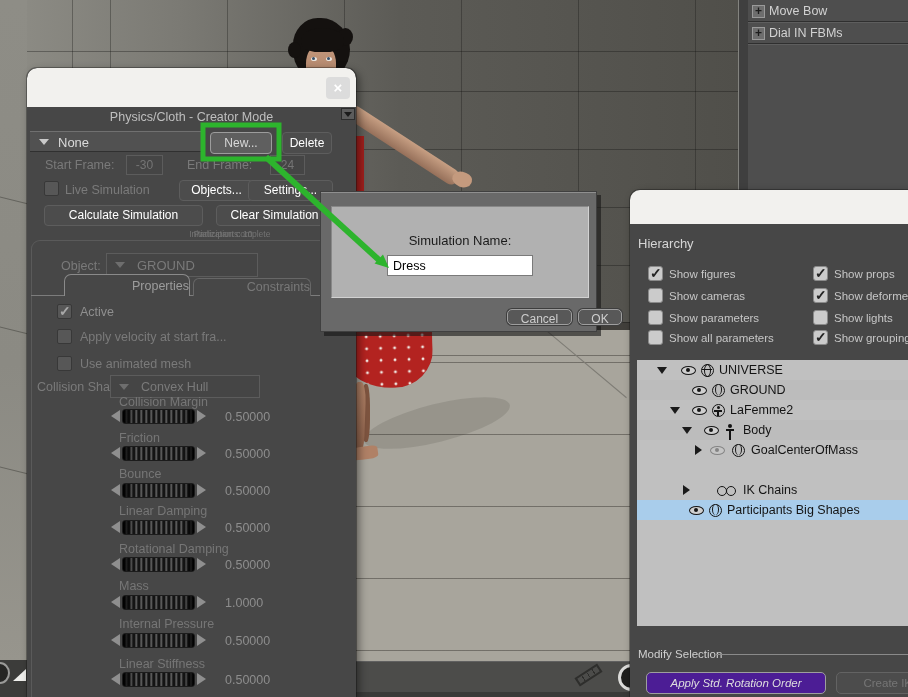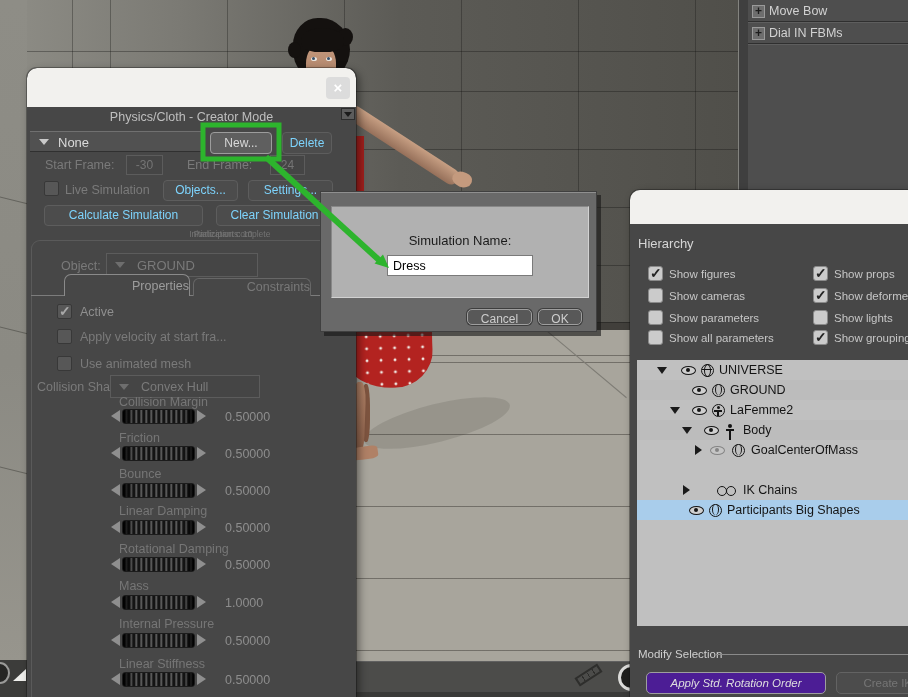--- a/index.html
+++ b/index.html
@@ -70,21 +70,21 @@
     font-size:15px;font-weight:bold;text-align:center;line-height:21px;}
   .pw-title{left:0;top:42px;width:100%;text-align:center;color:#bfbfbf;font-size:12.5px;}
   .menu-box{right:1px;top:40px;width:14px;height:12px;background:#5c5c5c;border:1px solid #2c2c2c;}
   .menu-box i{left:2px;top:3px;width:0;height:0;border-left:4px solid transparent;border-right:4px solid transparent;border-top:5px solid #1b1b1b;}
   .none-dd{left:3px;top:63px;width:172px;height:21px;background:#515151;border-top:1px solid #707070;border-bottom:1px solid #303030;}
   .dda{width:0;height:0;border-left:5px solid transparent;border-right:5px solid transparent;border-top:6px solid #c9c9c9;}
   .dda.dim{border-top-color:#6e6e6e;}
   .none-dd .dda{left:9px;top:7px;}
   .none-label{left:28px;top:3px;color:#dadada;font-size:13px;}
   .btn{background:#5f5f5f;border:1px solid #9c9c9c;border-radius:4px;color:#d8d8d8;font-size:12px;text-align:center;}
-  .btn.dis{background:#4c4c4c;border-color:#5d5d5d;color:#7dd3fc;}
+  .btn.dis{background:#4c4c4c;border-color:#5d5d5d;color:#ffffff;}
   .lab{color:#7a7a7a;font-size:12.5px;white-space:nowrap;}
   .field{background:#454545;border:1px solid #5c5c5c;color:#757575;font-size:12px;text-align:center;}
   .cb{width:15px;height:15px;background:#575757;border:1px solid #383838;border-radius:2px;color:#a8a8a8;}
   .cb.checked::after{content:"\2713";position:absolute;left:1px;top:-2px;font-size:14px;font-weight:bold;}
   .groupbox{left:4px;top:172px;width:330px;height:460px;border:1px solid #5a5a5a;border-bottom:none;border-radius:9px 0 0 0;}
   .tabline{left:4px;top:227px;width:330px;height:1px;background:#7c7c7c;}
   .tab{border:1px solid #8a8a8a;border-bottom:none;background:#474747;text-align:right;font-size:12.5px;z-index:2;}
   .tab.active{left:37px;top:206px;width:126px;height:22px;border-radius:7px 7px 0 0;color:#9c9c9c;line-height:22px;}
   .tab.idle{left:166px;top:210px;width:118px;height:18px;border-radius:6px 6px 0 0;border-color:#676767;color:#787878;line-height:17px;}
   .sl-label{color:#767676;font-size:12.5px;left:92px;white-space:nowrap;}
@@ -97,21 +97,21 @@
 
   
   #dialog{left:320px;top:191px;width:277px;height:141px;background:#696969;border:1px solid #404040;
     box-shadow:4px 4px 0 rgba(22,22,22,.6), inset 0 1px 0 #8f8f8f;}
   .dlg-inner{left:10px;top:14px;width:258px;height:92px;background:#b1b1b1;border:1px solid #888;
     border-right-color:#d2d2d2;border-bottom-color:#d2d2d2;}
   .dlg-label{left:0;top:26px;width:100%;text-align:center;color:#1b1b1b;font-size:13px;}
   .dlg-input{left:55px;top:48px;width:146px;height:21px;background:#fff;border:1px solid #7a7a7a;
     color:#000;font-size:12.5px;line-height:20px;padding-left:5px;}
   .dlg-btn{top:117px;height:16px;background:#585858;border:1px solid #9e9e9e;border-radius:5px;
-    box-shadow:0 0 0 1px #3e3e3e;color:#cdcdcd;font-size:12px;text-align:center;line-height:18px;}
+    box-shadow:0 0 0 1px #3e3e3e;color:#cdcdcd;font-size:12px;text-align:center;line-height:18px;margin-left:40px;}
 
   
   #hier{left:630px;top:190px;width:278px;height:507px;background:#474747;border-radius:10px 0 0 0;}
   #hier .titlebar{height:34px;border-radius:10px 0 0 0;}
   .h-title{left:8px;top:46px;color:#d6d6d6;font-size:13px;}
   .cbl{width:15px;height:15px;background:#cbcbcb;border:1px solid #8a8a8a;border-radius:3px;color:#242424;}
   .cbl.checked::after{content:"\2713";position:absolute;left:1px;top:-2px;font-size:14px;font-weight:bold;}
   .f-lab{color:#c6c6c6;font-size:11.5px;white-space:nowrap;}
   .tree{left:7px;top:170px;width:271px;height:266px;background:#c0c0c0;overflow:hidden;}
   .trow{left:0;width:271px;height:20px;font-size:12.5px;color:#141414;}
@@ -224,21 +224,21 @@
     <div class="btn" style="left:183px;top:64px;width:62px;height:22px;line-height:20px">New...</div>
     <div class="btn dis" style="left:255px;top:64px;width:50px;height:22px;line-height:20px">Delete</div>
 
     <div class="lab" style="left:18px;top:90px">Start Frame:</div>
     <div class="field" style="left:99px;top:87px;width:37px;height:20px;line-height:18px">-30</div>
     <div class="lab" style="left:160px;top:90px">End Frame:</div>
     <div class="field" style="left:243px;top:87px;width:35px;height:20px;line-height:18px">24</div>
 
     <div class="cb" style="left:17px;top:113px"></div>
     <div class="lab" style="left:38px;top:115px">Live Simulation</div>
-    <div class="btn dis" style="left:136px;top:112px;width:75px;height:21px;line-height:19px">Objects...</div>
+    <div class="btn dis" style="left:152px;top:112px;width:75px;height:21px;line-height:19px">Objects...</div>
     <div class="btn dis" style="left:221px;top:112px;width:85px;height:21px;line-height:19px">Settings...</div>
 
     <div class="btn dis" style="left:17px;top:137px;width:159px;height:21px;line-height:19px">Calculate Simulation</div>
     <div class="btn dis" style="left:189px;top:137px;width:117px;height:21px;line-height:19px">Clear Simulation</div>
 
     <div style="left:0;top:161px;width:100%;text-align:center;font-size:8.5px;color:#747474">
       <span>Initialization complete</span>&nbsp;&nbsp;
       <span>Participants: 10</span>
     </div>
 

